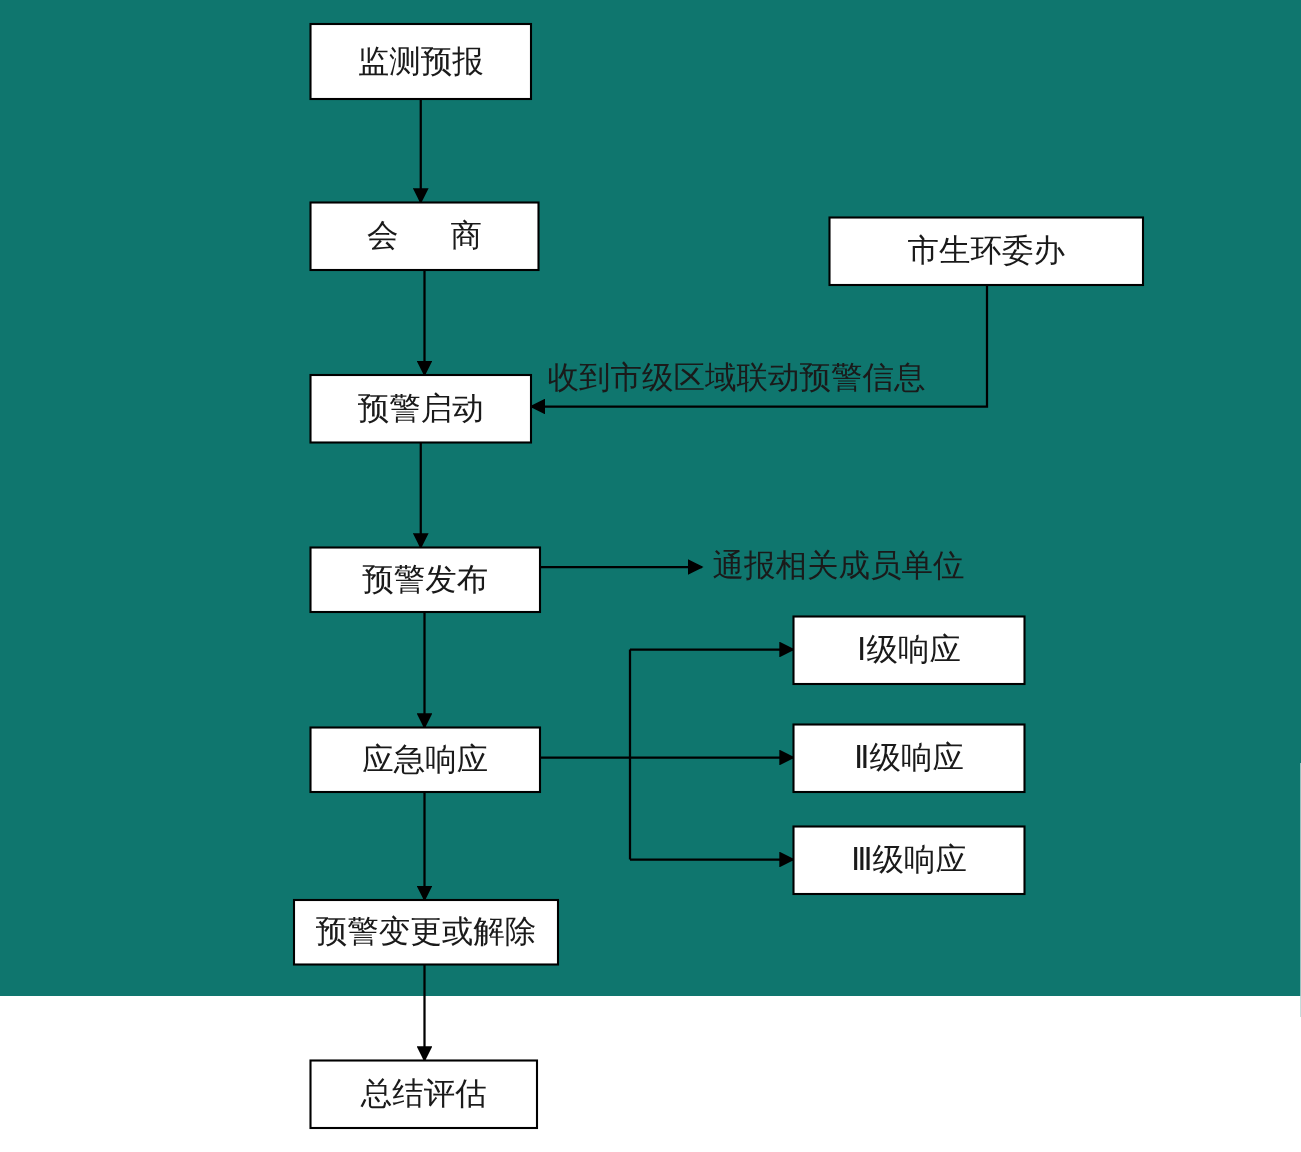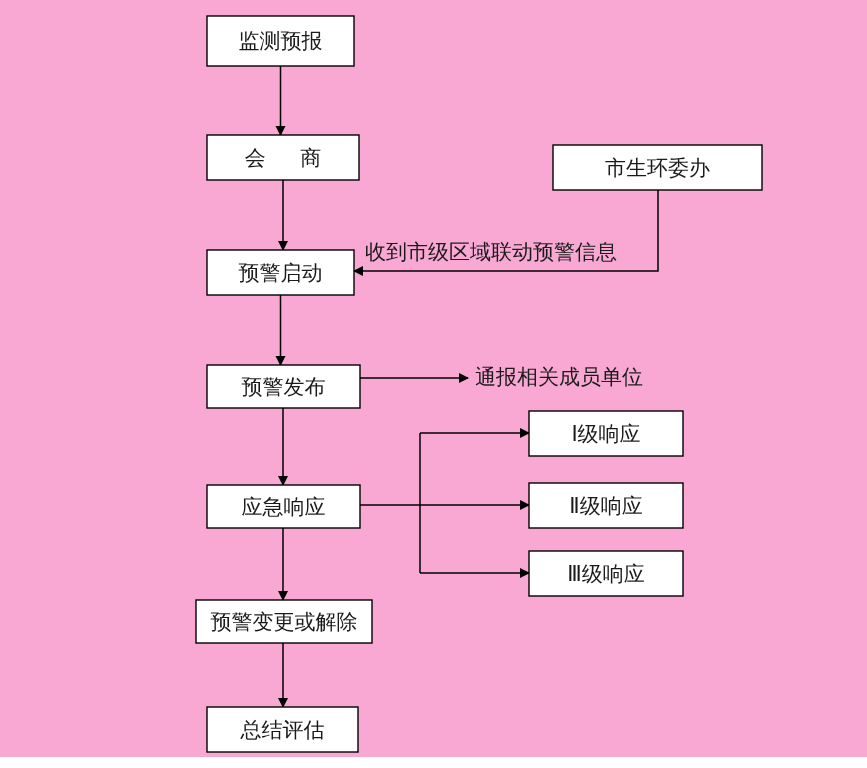--- a/index.html
+++ b/index.html
@@ -11,22 +11,22 @@
   body {
     width: 867px;
     height: 768px;
     font-family: "DejaVu Sans", "Liberation Sans", sans-serif;
     color: #1a1a1a;
     overflow: hidden;
   }
   #flowchart-root {
     position: relative;
     width: 867px;
-    height: 757px;
-    background: #f9a8d4;
+    height: 664px;
+    background: #0f766e;
   }
   svg#flow-svg {
     position: absolute;
     top: 0;
     left: 0;
     width: 867px;
     height: 768px;
     display: block;
   }
   .node-box {

